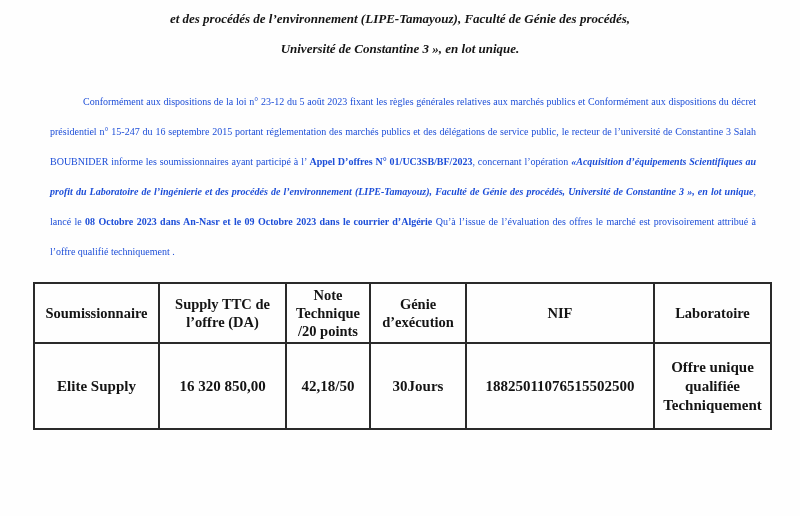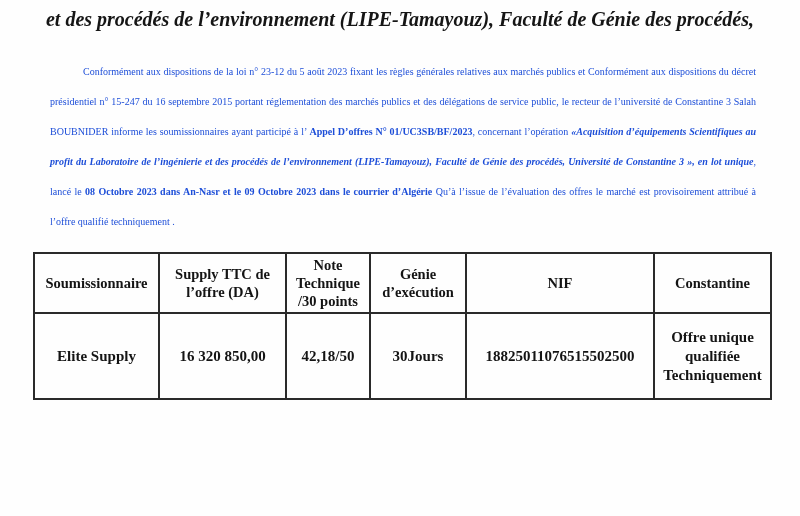--- a/index.html
+++ b/index.html
@@ -18,21 +18,21 @@
     width: 800px;
     height: 516px;
     background: #fefefe;
     position: relative;
   }
   .doc-heading {
     padding-top: 4px;
     text-align: center;
     font-weight: bold;
     font-style: italic;
-    font-size: 20px;
+    font-size: 13px;
     line-height: 30px;
     color: #151515;
   }
   .para {
     margin: 23px 44px 0 50px;
     text-align: justify;
     font-size: 10px;
     line-height: 30px;
     text-indent: 33px;
     color: #1d4ed8;
@@ -72,41 +72,42 @@
   .col-nif             { width: 188px; }
   .col-observation     { width: 117px; }
 </style>
 </head>
 <body>
 
 <div class="page">
 
   <div class="doc-heading">
     <div>et des procédés de l’environnement (LIPE-Tamayouz), Faculté de Génie des procédés,</div>
+    <div>Université de Constantine 3 », en lot unique.</div>
   </div>
 
   <p class="para"><span>Conformément aux dispositions de la loi n° 23-12 du 5 août 2023 fixant les règles générales relatives aux marchés publics et Conformément aux dispositions du décret présidentiel n° 15-247 du 16 septembre 2015 portant réglementation des marchés publics et des délégations de service public, le recteur de l’université de Constantine 3 Salah BOUBNIDER informe les soumissionnaires ayant participé à l’ </span><span class="seg-b">Appel D’offres N° 01/UC3SB/BF/2023</span><span>, concernant l’opération </span><span class="seg-bi">«Acquisition d’équipements Scientifiques au profit du Laboratoire de l’ingénierie et des procédés de l’environnement (LIPE-Tamayouz), Faculté de Génie des procédés,  Université de Constantine 3 », en lot unique</span><span>, lancé le </span><span class="seg-b">08 Octobre 2023  dans An-Nasr et  le 09 Octobre 2023  dans le courrier d’Algérie</span><span> Qu’à l’issue de l’évaluation des offres  le marché est provisoirement attribué à l’offre qualifié techniquement .</span></p>
 
   <table class="award">
     <colgroup>
       <col class="col-soumissionnaire">
       <col class="col-montant">
       <col class="col-note">
       <col class="col-delais">
       <col class="col-nif">
       <col class="col-observation">
     </colgroup>
     <thead>
       <tr>
         <th>Soumissionnaire</th>
         <th>Supply TTC de l’offre (DA)</th>
-        <th>Note Technique /30 points</th>
+        <th>Note Technique /20 points</th>
         <th>Génie d’exécution</th>
         <th>NIF</th>
-        <th>Constantine</th>
+        <th>Laboratoire</th>
       </tr>
     </thead>
     <tbody>
       <tr>
         <td>Elite Supply</td>
         <td>16 320 850,00</td>
         <td>42,18/50</td>
         <td>30Jours</td>
         <td>18825011076515502500</td>
         <td>Offre unique qualifiée Techniquement</td>

